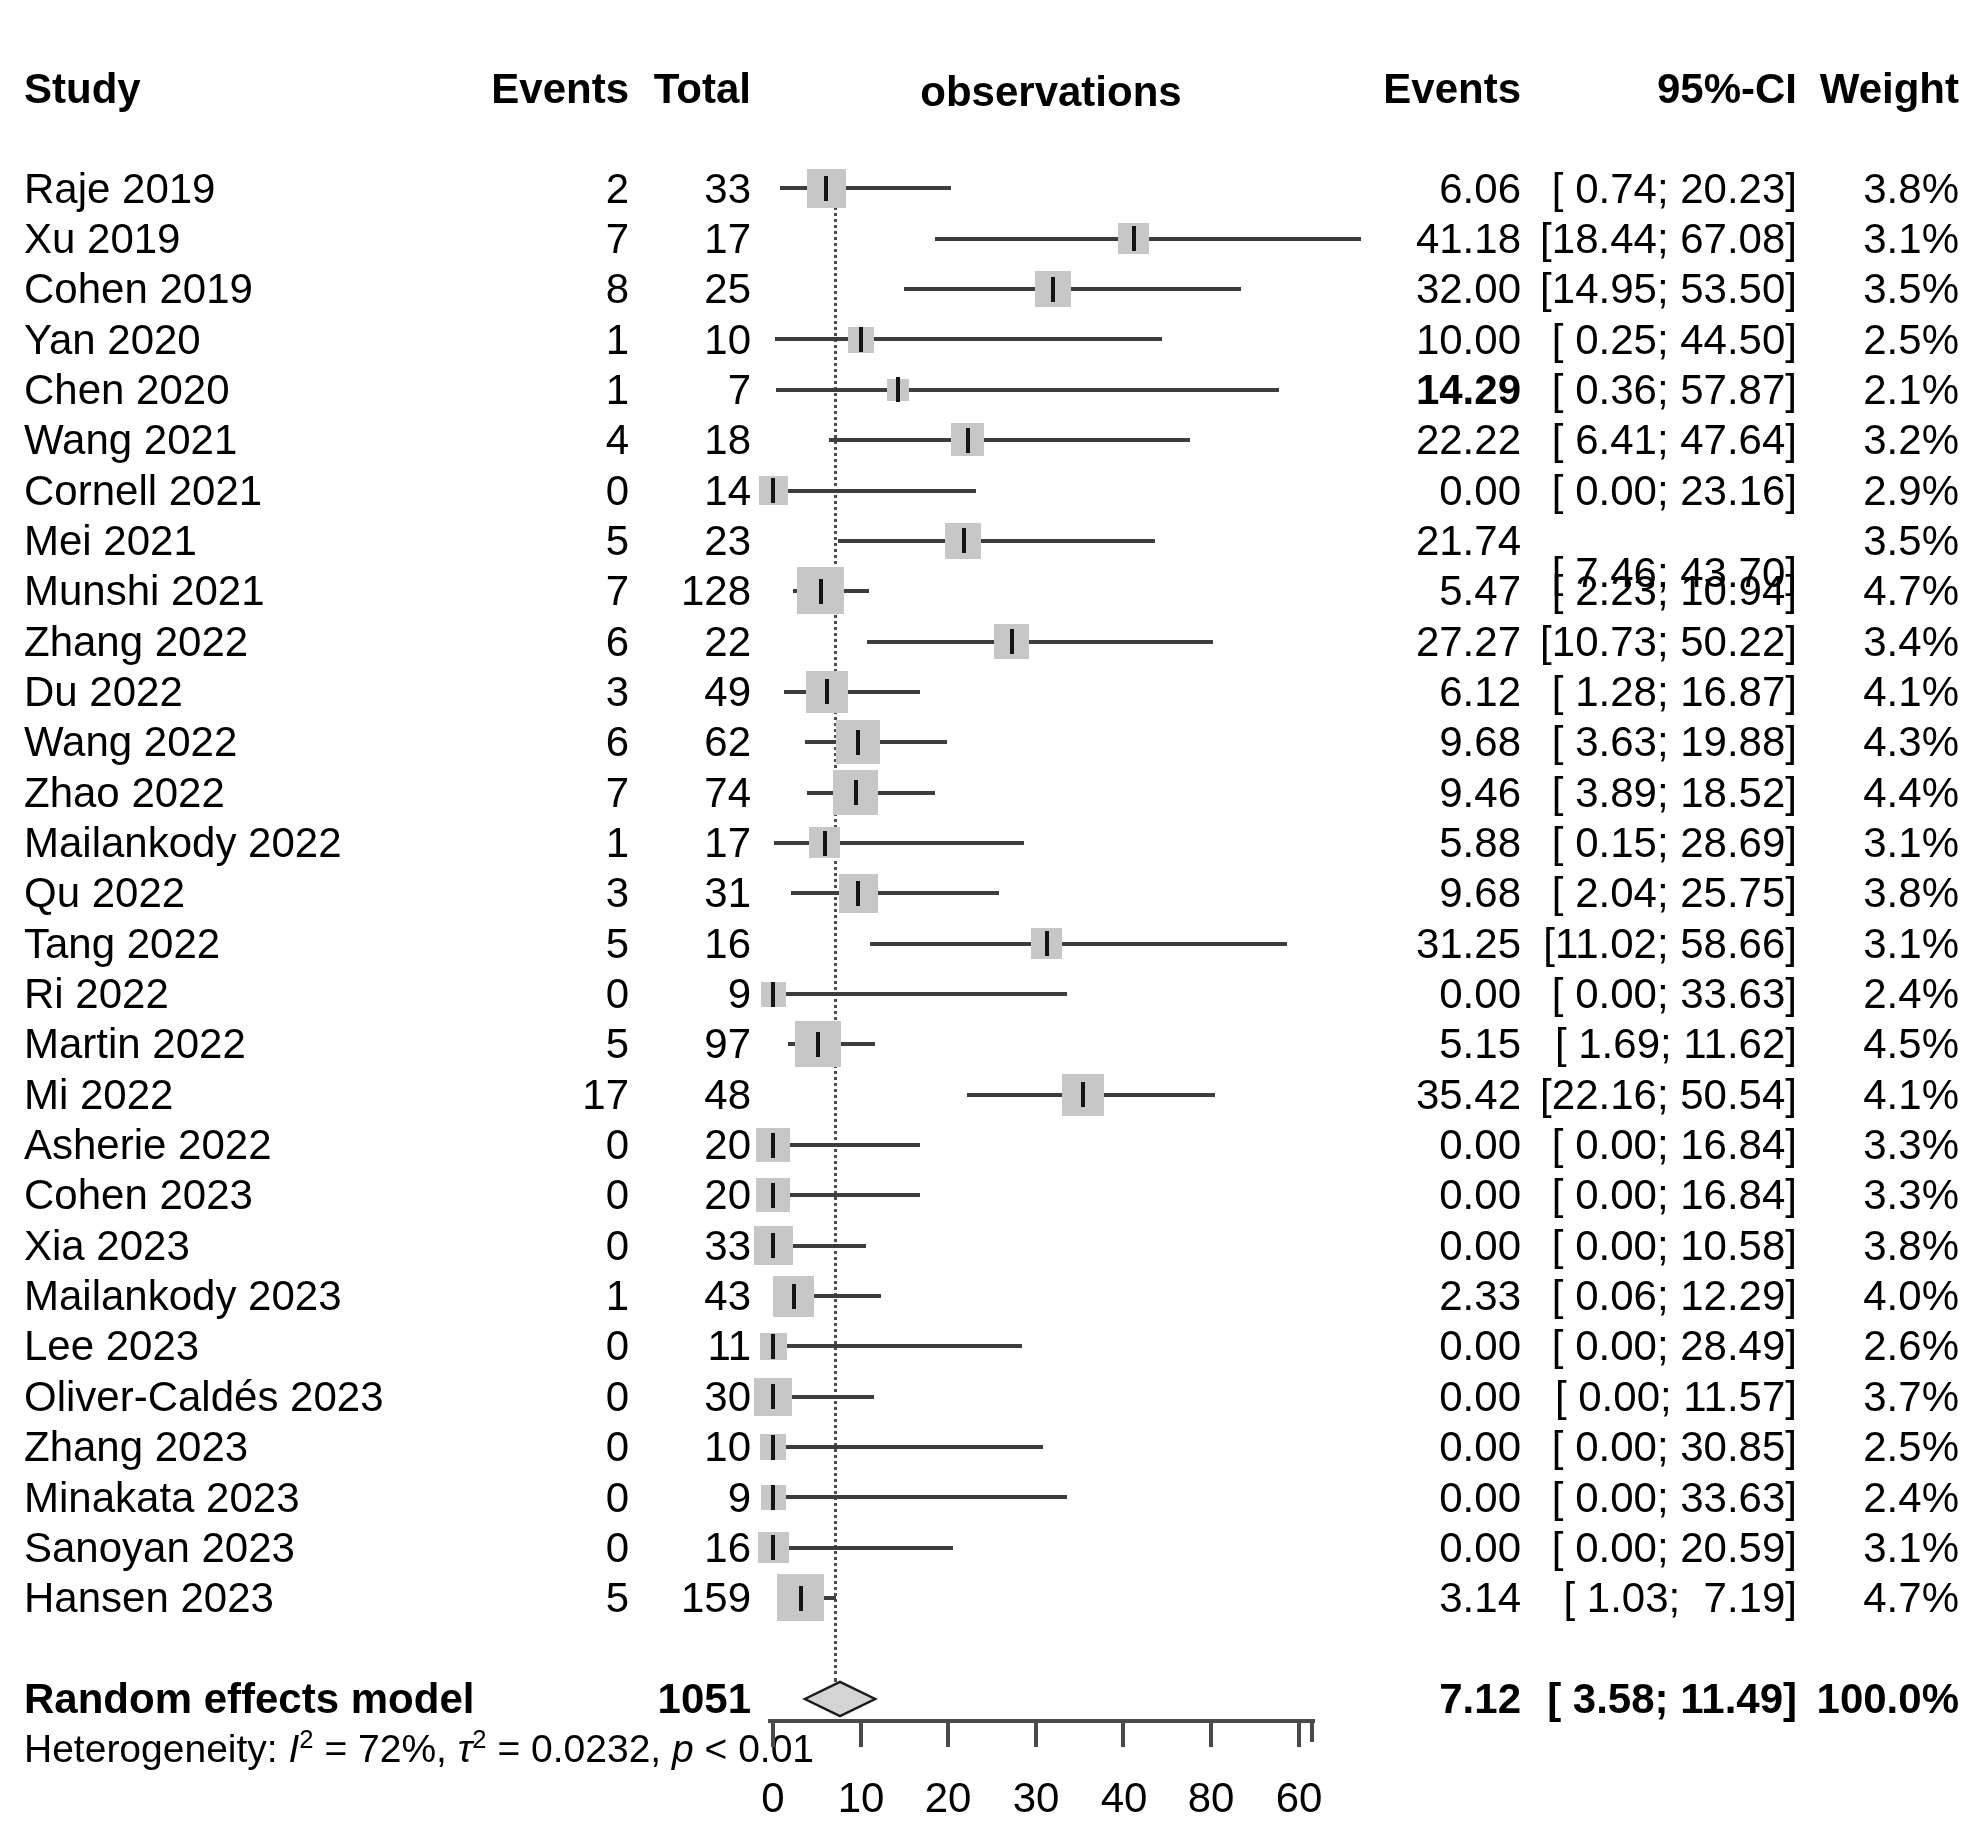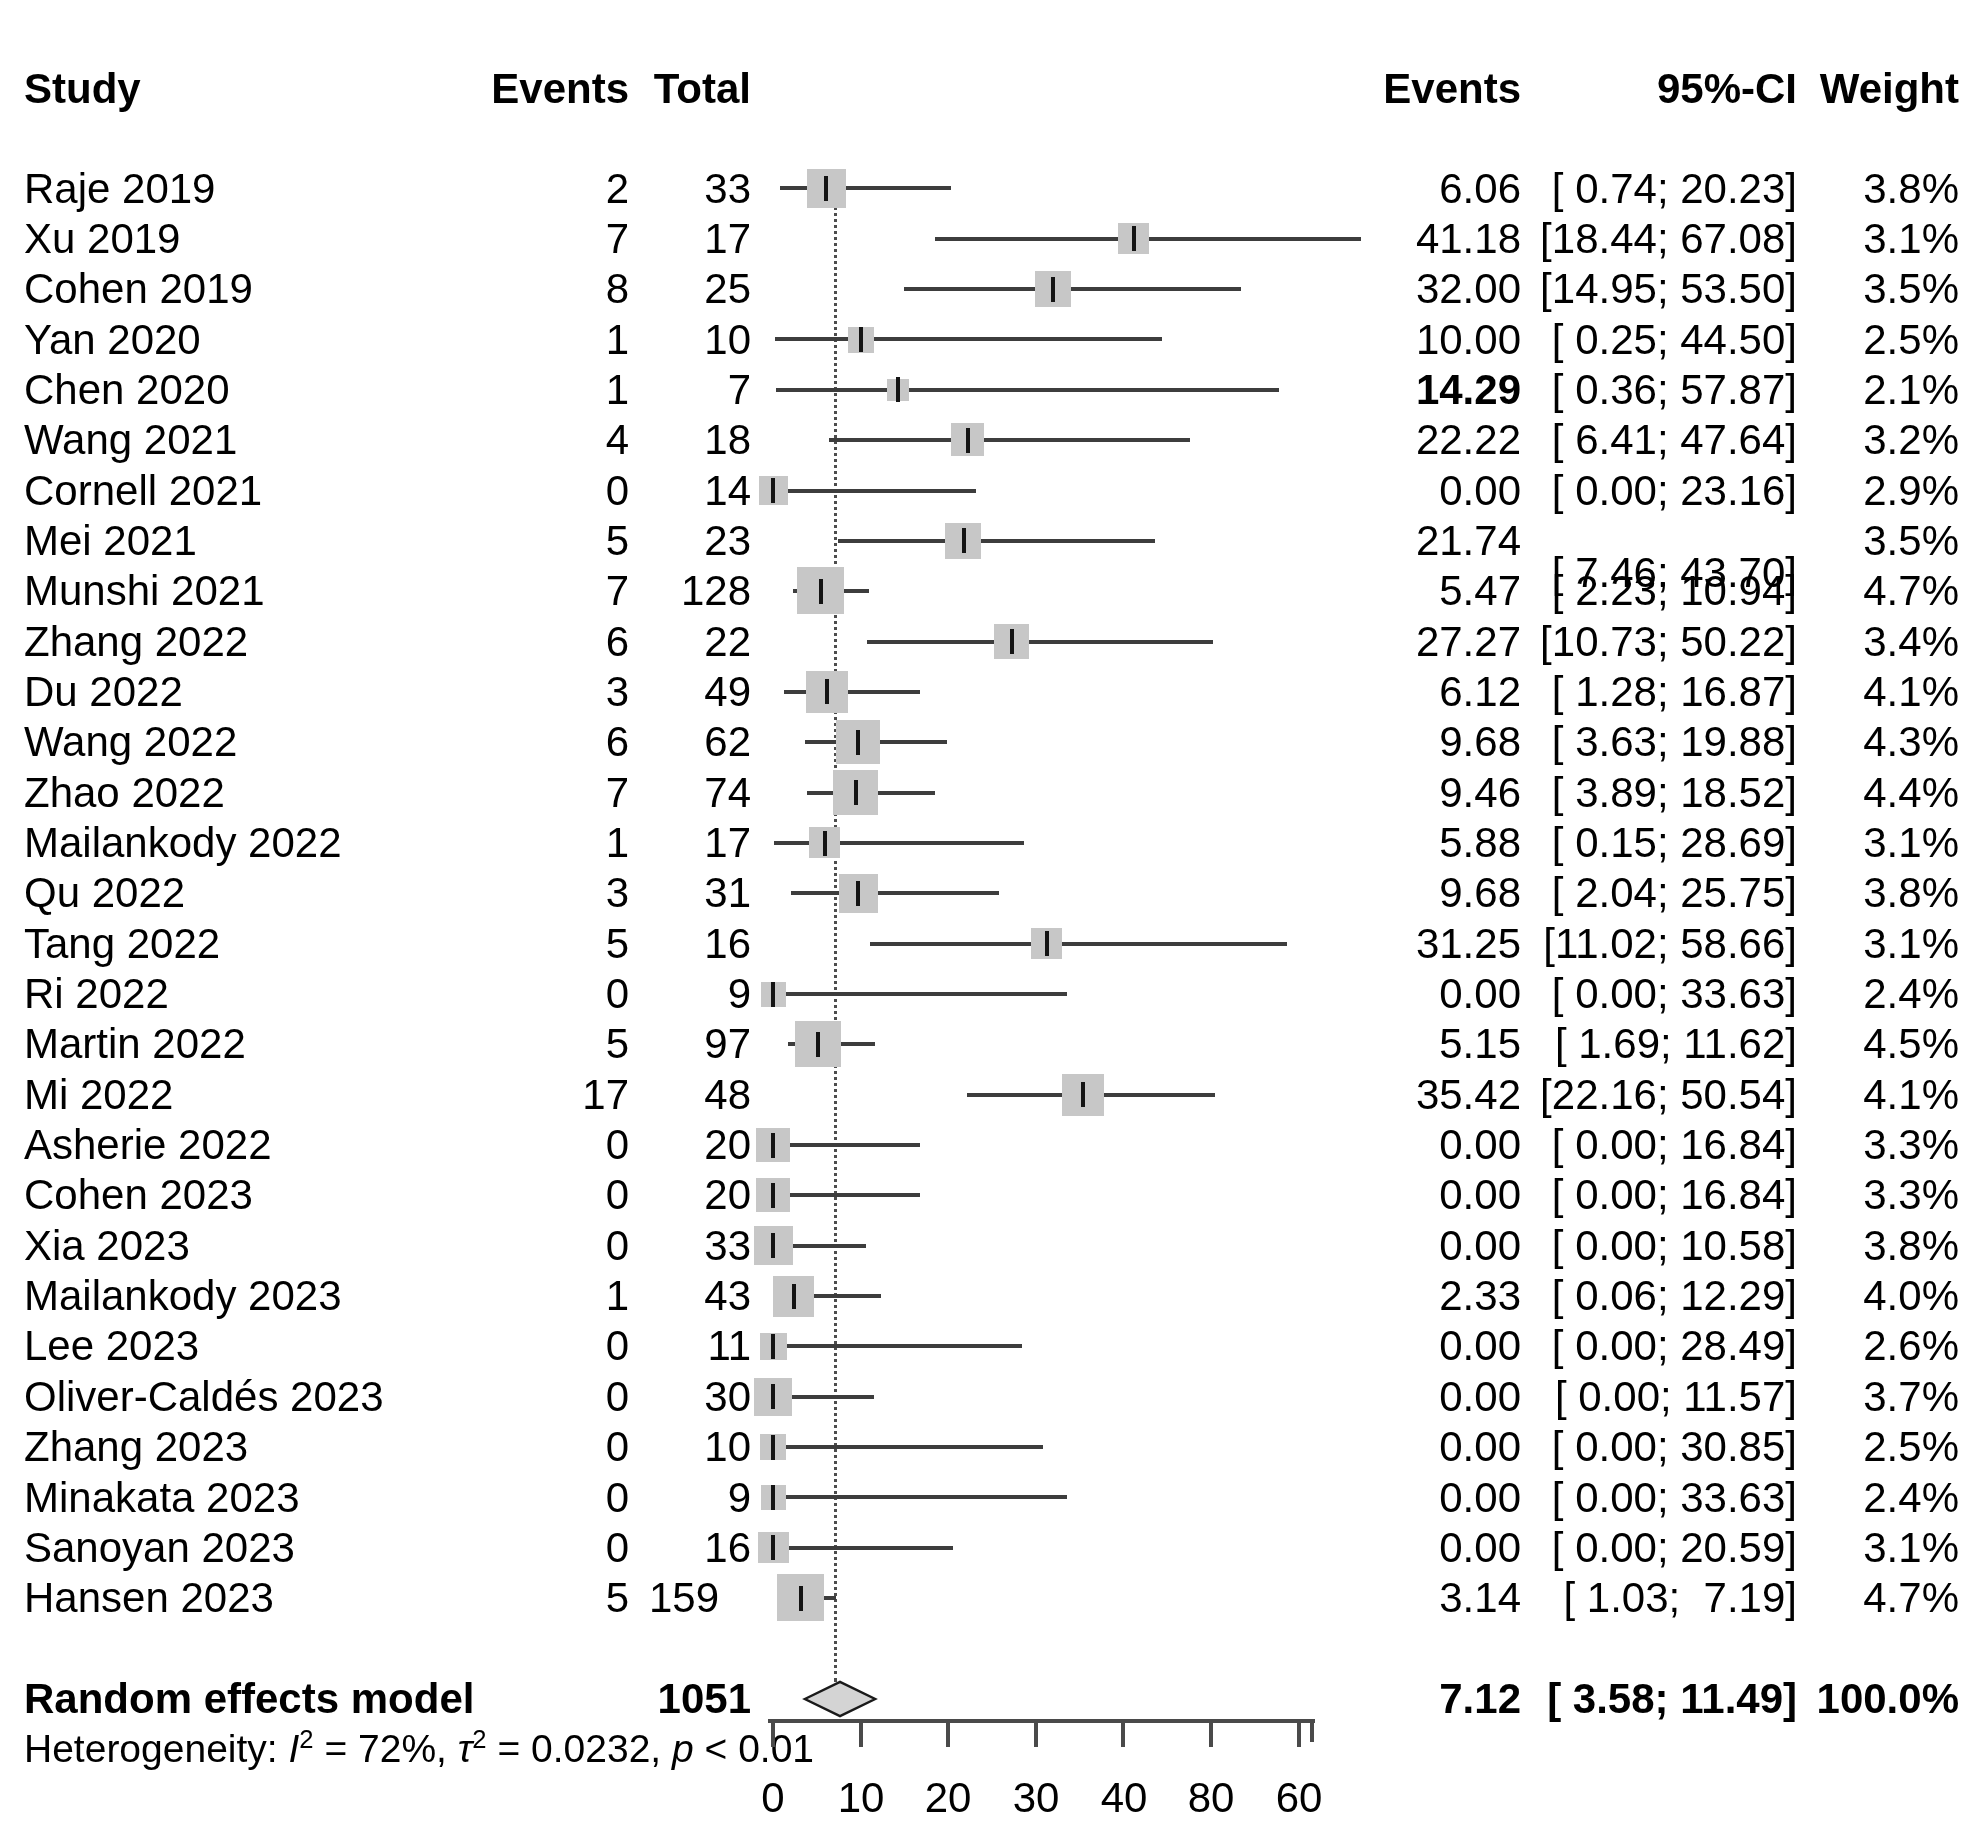--- a/index.html
+++ b/index.html
@@ -24,20 +24,21 @@
   svg.diamond{position:absolute;}
 </style>
 </head>
 <body>
 
 <div class="canvas">
 
   <div class="cell bold" style="left:24px;top:68px;">Study</div>
   <div class="cell bold right" style="left:454px;top:68px;width:175px;">Events</div>
   <div class="cell bold right" style="left:636px;top:68px;width:115px;">Total</div>
+  <div class="cell bold center" style="left:767px;top:71px;width:568px;">observations</div>
   <div class="cell bold right" style="left:1353px;top:68px;width:168px;">Events</div>
   <div class="cell bold right" style="left:1526px;top:68px;width:271px;">95%-CI</div>
   <div class="cell bold right" style="left:1798px;top:68px;width:161px;">Weight</div>
 
   <div class="dotline" style="left:834px;top:194px;height:1488px;"></div>
 
   <div id="rows">
       <div>
         <div class="cell" style="left: 24px; top: 168px;">Raje 2019</div>
         <div class="cell right" style="left: 454px; top: 168px; width: 175px;">2</div>
@@ -342,21 +343,21 @@
         <div class="whisker" style="left: 773px; top: 1546px; width: 180px;"></div>
         <div class="square" style="left: 758px; top: 1532px; width: 31px; height: 31px;"></div>
         <div class="esttick" style="left: 771px; top: 1535px; height: 24.6px;"></div>
         <div class="cell right" style="left: 1353px; top: 1527px; width: 168px;">0.00</div>
         <div class="cell right" style="left: 1526px; top: 1527px; width: 271px;">[ 0.00; 20.59]</div>
         <div class="cell right" style="left: 1798px; top: 1527px; width: 161px;">3.1%</div>
       </div>
       <div>
         <div class="cell" style="left: 24px; top: 1577px;">Hansen 2023</div>
         <div class="cell right" style="left: 454px; top: 1577px; width: 175px;">5</div>
-        <div class="cell right" style="left: 604px; top: 1577px; width: 115px;">159</div>
+        <div class="cell right" style="left: 636px; top: 1577px; width: 115px;">159</div>
         <div class="whisker" style="left: 782px; top: 1596px; width: 54px;"></div>
         <div class="square" style="left: 777px; top: 1574px; width: 47px; height: 47px;"></div>
         <div class="esttick" style="left: 799px; top: 1586px; height: 24.6px;"></div>
         <div class="cell right" style="left: 1353px; top: 1577px; width: 168px;">3.14</div>
         <div class="cell right" style="left: 1526px; top: 1577px; width: 271px;">[ 1.03;  7.19]</div>
         <div class="cell right" style="left: 1798px; top: 1577px; width: 161px;">4.7%</div>
       </div>
     </div>
 
   <div class="cell bold" style="left:24px;top:1678px;">Random effects model</div>

